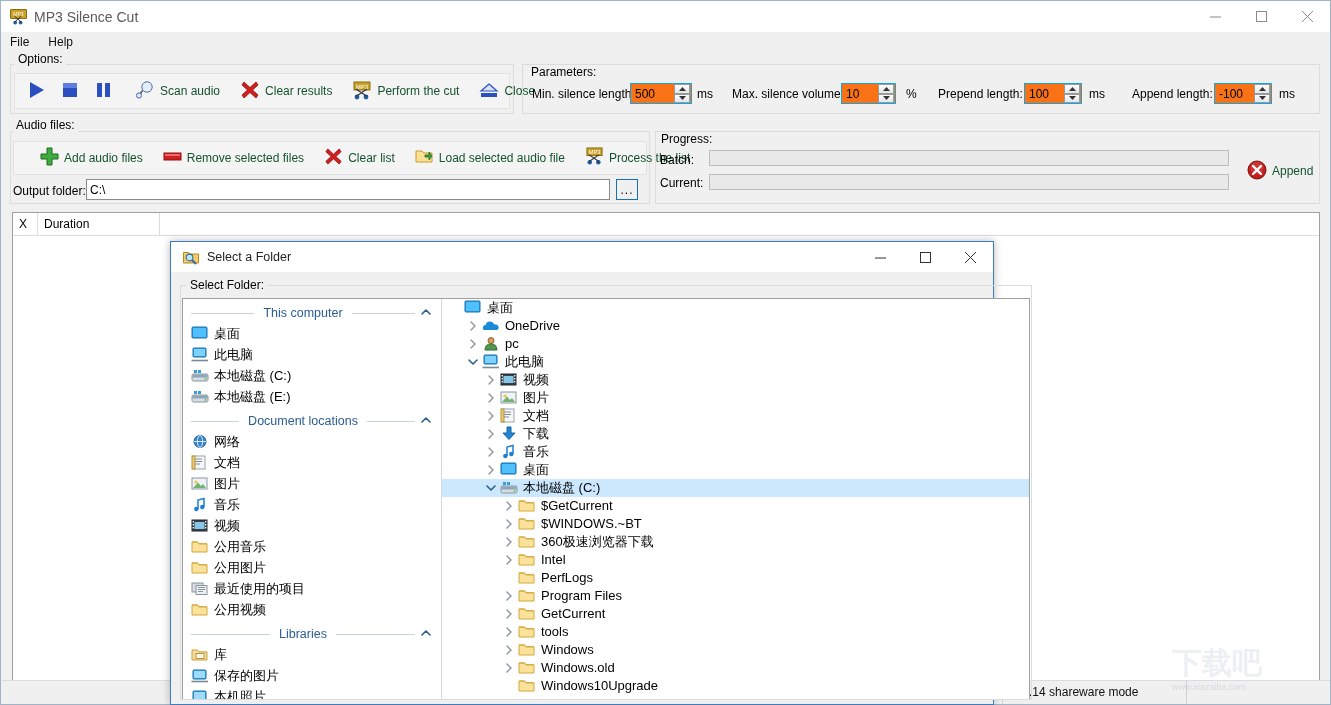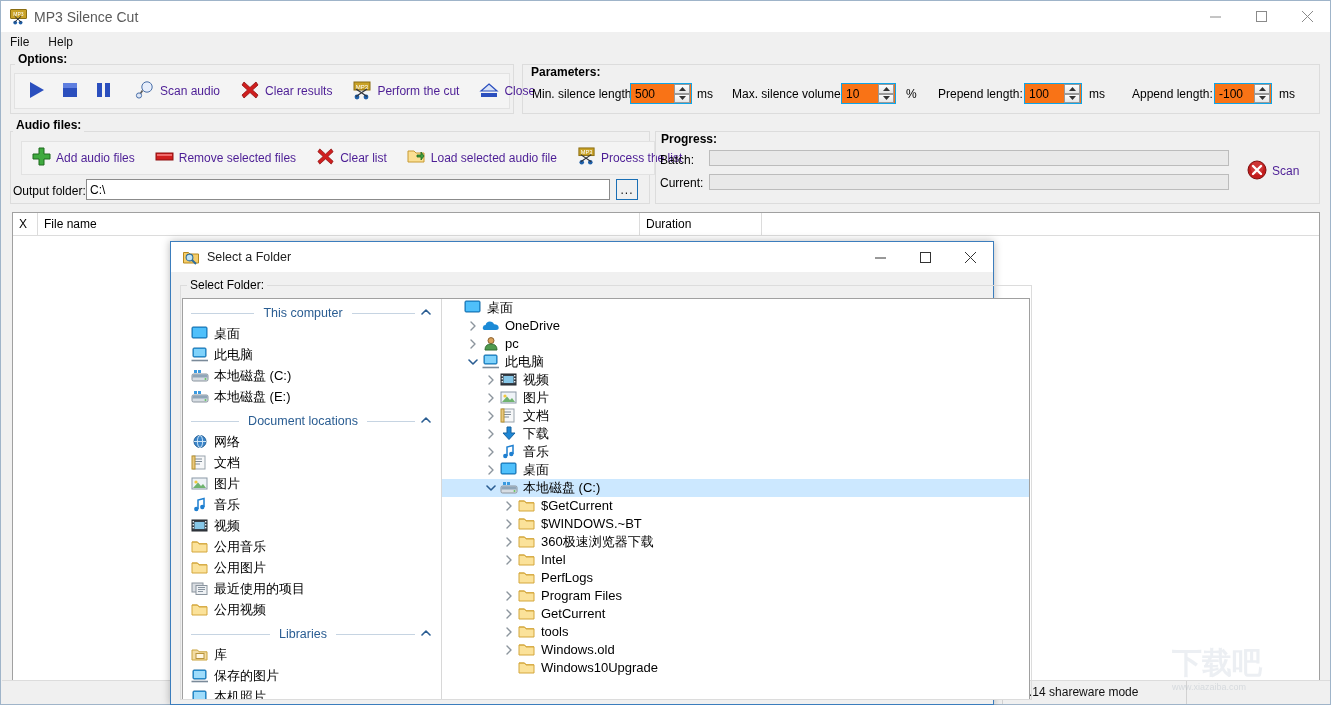--- a/index.html
+++ b/index.html
@@ -19,25 +19,25 @@
   .scis{position:absolute;left:3px;top:7px;width:10px;height:10px;}
   .title-text{font-size:14px;color:#5a5a5a;}
   .winbtns{position:absolute;right:0;top:0;height:31px;display:flex;}
   .winbtn{width:46px;height:31px;display:flex;align-items:center;justify-content:center;color:#8a8a8a;font-size:12px;}
   .winbtn svg{display:block;}
   .menubar{height:19px;background:#f0f0f0;display:flex;align-items:center;padding-left:9px;}
   .menuitem{padding:0 9px 0 0;margin-right:10px;font-size:12px;color:#111;}
 
   
   .groupbox{position:absolute;border:1px solid #dcdcdc;background:transparent;box-sizing:border-box;}
-  .grouplabel{position:absolute;font-weight:bold;font-size:12px;color:#000;background:#f0f0f0;padding:0 3px;}
+  .grouplabel{position:absolute;font-weight:normal;font-size:12px;color:#000;background:#f0f0f0;padding:0 3px;}
 
   .toolstrip{position:absolute;background:#f4f4f4;border:1px solid #e2e2e2;box-sizing:border-box;
     display:flex;align-items:center;}
-  .tbtn{display:flex;align-items:center;height:30px;padding:0 6px;font-size:12px;color:#4c1d95;white-space:nowrap;}
+  .tbtn{display:flex;align-items:center;height:30px;padding:0 6px;font-size:12px;color:#14532d;white-space:nowrap;}
   .tsep{width:1px;height:26px;background:#d0d0d0;margin:0 4px;}
   .ico{flex:none;margin-right:5px;position:relative;}
 
   
   .plabel{position:absolute;font-size:12px;color:#000;white-space:nowrap;}
   .spin{position:absolute;height:21px;border:1px solid #0ea5e9;background:#f97316;box-sizing:border-box;display:flex;align-items:center;}
   .spin .val{flex:1;padding-left:4px;font-size:12px;color:#000;}
   .spinbtns{width:16px;height:19px;display:flex;flex-direction:column;border-left:0px;margin-right:1px;}
   .sb{flex:1;border:1px solid #9a9a9a;background:linear-gradient(#fdfdfd,#e6e6e6);
       display:flex;align-items:center;justify-content:center;box-sizing:border-box;}
@@ -273,21 +273,21 @@
             <polygon points="0,0 7,0 3.5,4" fill="#333"></polygon>
           </svg>
         </div>
     </div>
   </div>
   <div class="unit" style="left:1278px;top:86px;">ms</div>
 
   <div class="groupbox" style="left:9px;top:130px;width:640px;height:73px;"></div>
   <div class="grouplabel" style="left:12px;top:117px;">Audio files:</div>
 
-  <div class="toolstrip" style="left:20px;top:140px;width:634px;height:34px;padding:0 4px;text-align:center;">
+  <div class="toolstrip" style="left:12px;top:140px;width:634px;height:34px;padding:0 20px;text-align:center;">
     <div class="tbtn">
       <span class="ico">
         <svg width="19" height="19" viewBox="0 0 19 19">
             <path d="M7 1 H12 V7 H18 V12 H12 V18 H7 V12 H1 V7 H7 Z" fill="#3faa3f" stroke="#1f6b1f" stroke-width="1"></path>
           </svg></span>
       <span>Add audio files</span>
     </div>
     <div class="tsep"></div>
     <div class="tbtn">
       <span class="ico">
@@ -344,27 +344,26 @@
   <div class="plabel" style="left:659px;top:175px;">Current:</div>
   <div class="pbar" style="left:708px;top:173px;width:520px;height:16px;"></div>
 
   <div class="tbtn" style="position:absolute;left:1240px;top:155px;">
     <span class="ico">
       <svg width="20" height="20" viewBox="0 0 20 20">
           <circle cx="10" cy="10" r="9" fill="#c21c1c" stroke="#7d0f0f" stroke-width="1"></circle>
           <circle cx="10" cy="8" r="6.5" fill="#d94a4a" opacity=".55"></circle>
           <path d="M6 6 L14 14 M14 6 L6 14" stroke="#fff" stroke-width="2.4" stroke-linecap="round"></path>
         </svg></span>
-    <span>Scan</span>
+    <span>Append</span>
   </div>
 
   <div class="listview">
     <div class="lv-head">
       <div class="lv-col" style="width:25px;">X</div>
-      <div class="lv-col" style="width:602px;">File name</div>
       <div class="lv-col" style="width:122px;">Duration</div>
     </div>
   </div>
 
   <div class="statusbar">
     <div class="sb-cell" style="margin-left:1000px;width:185px;">.0.8.14 shareware mode</div>
   </div>
 
   <div class="watermark">
     <div style="font-size:30px;font-weight:bold;color:#c3cdd8;line-height:38px;">下载吧</div>
@@ -811,20 +810,32 @@
         <div class="trow" style="padding-left: 58px;">
           <span class="tw">
             <svg width="10" height="10" viewBox="0 0 10 10">
               <polyline points="3,1 7,5 3,9" fill="none" stroke="#8c959d" stroke-width="1.4" stroke-linecap="round" stroke-linejoin="round"></polyline>
             </svg>
           </span>
           <span class="tico"><svg width="18" height="15" viewBox="0 0 18 15">
               <path d="M1 3 H6.5 L8 4.8 H16 V13 H1 Z" fill="#fbe29a" stroke="#d4a73c"></path>
               <path d="M1 3 H6.5 L8 4.8 H16" fill="none" stroke="#d4a73c"></path>
             </svg></span>
+          <span class="tlabel">Windows</span>
+        </div>
+        <div class="trow" style="padding-left: 58px;">
+          <span class="tw">
+            <svg width="10" height="10" viewBox="0 0 10 10">
+              <polyline points="3,1 7,5 3,9" fill="none" stroke="#8c959d" stroke-width="1.4" stroke-linecap="round" stroke-linejoin="round"></polyline>
+            </svg>
+          </span>
+          <span class="tico"><svg width="18" height="15" viewBox="0 0 18 15">
+              <path d="M1 3 H6.5 L8 4.8 H16 V13 H1 Z" fill="#fbe29a" stroke="#d4a73c"></path>
+              <path d="M1 3 H6.5 L8 4.8 H16" fill="none" stroke="#d4a73c"></path>
+            </svg></span>
           <span class="tlabel">Windows.old</span>
         </div>
         <div class="trow" style="padding-left: 58px;">
           <span class="tw"></span>
           <span class="tico"><svg width="18" height="15" viewBox="0 0 18 15">
               <path d="M1 3 H6.5 L8 4.8 H16 V13 H1 Z" fill="#fbe29a" stroke="#d4a73c"></path>
               <path d="M1 3 H6.5 L8 4.8 H16" fill="none" stroke="#d4a73c"></path>
             </svg></span>
           <span class="tlabel">Windows10Upgrade</span>
         </div>

